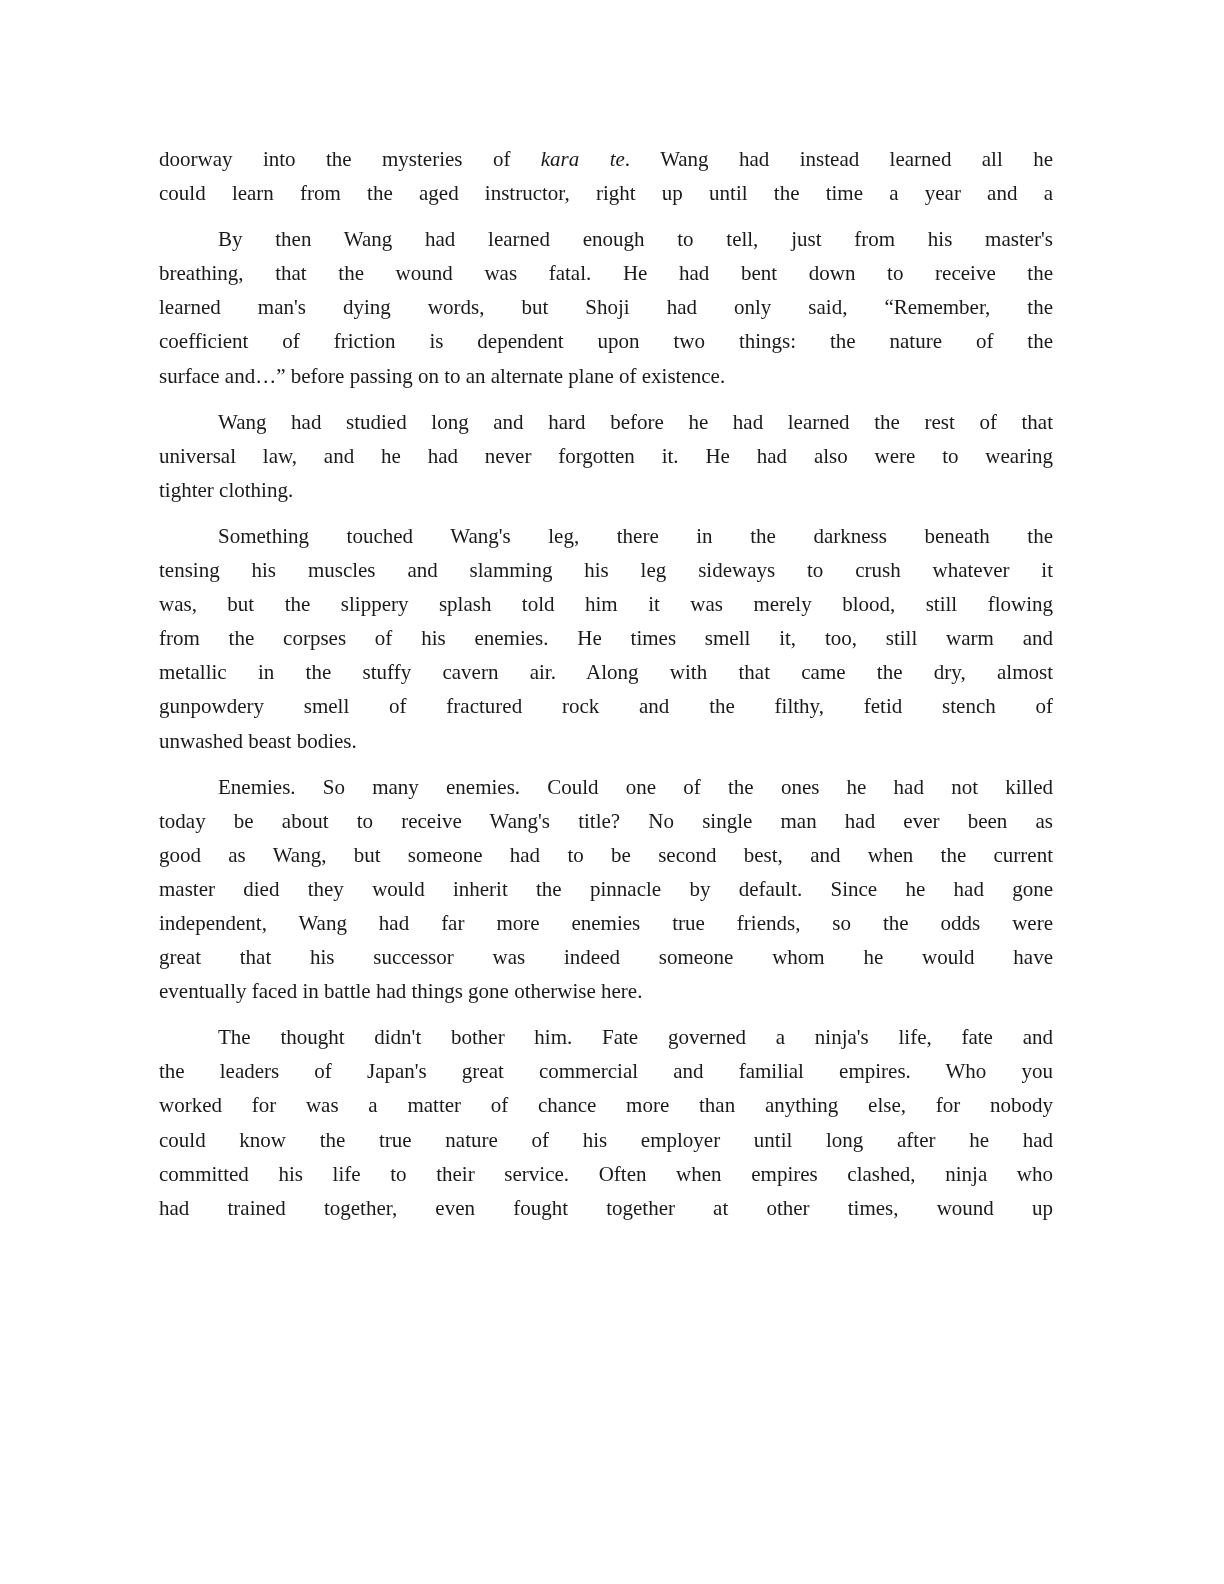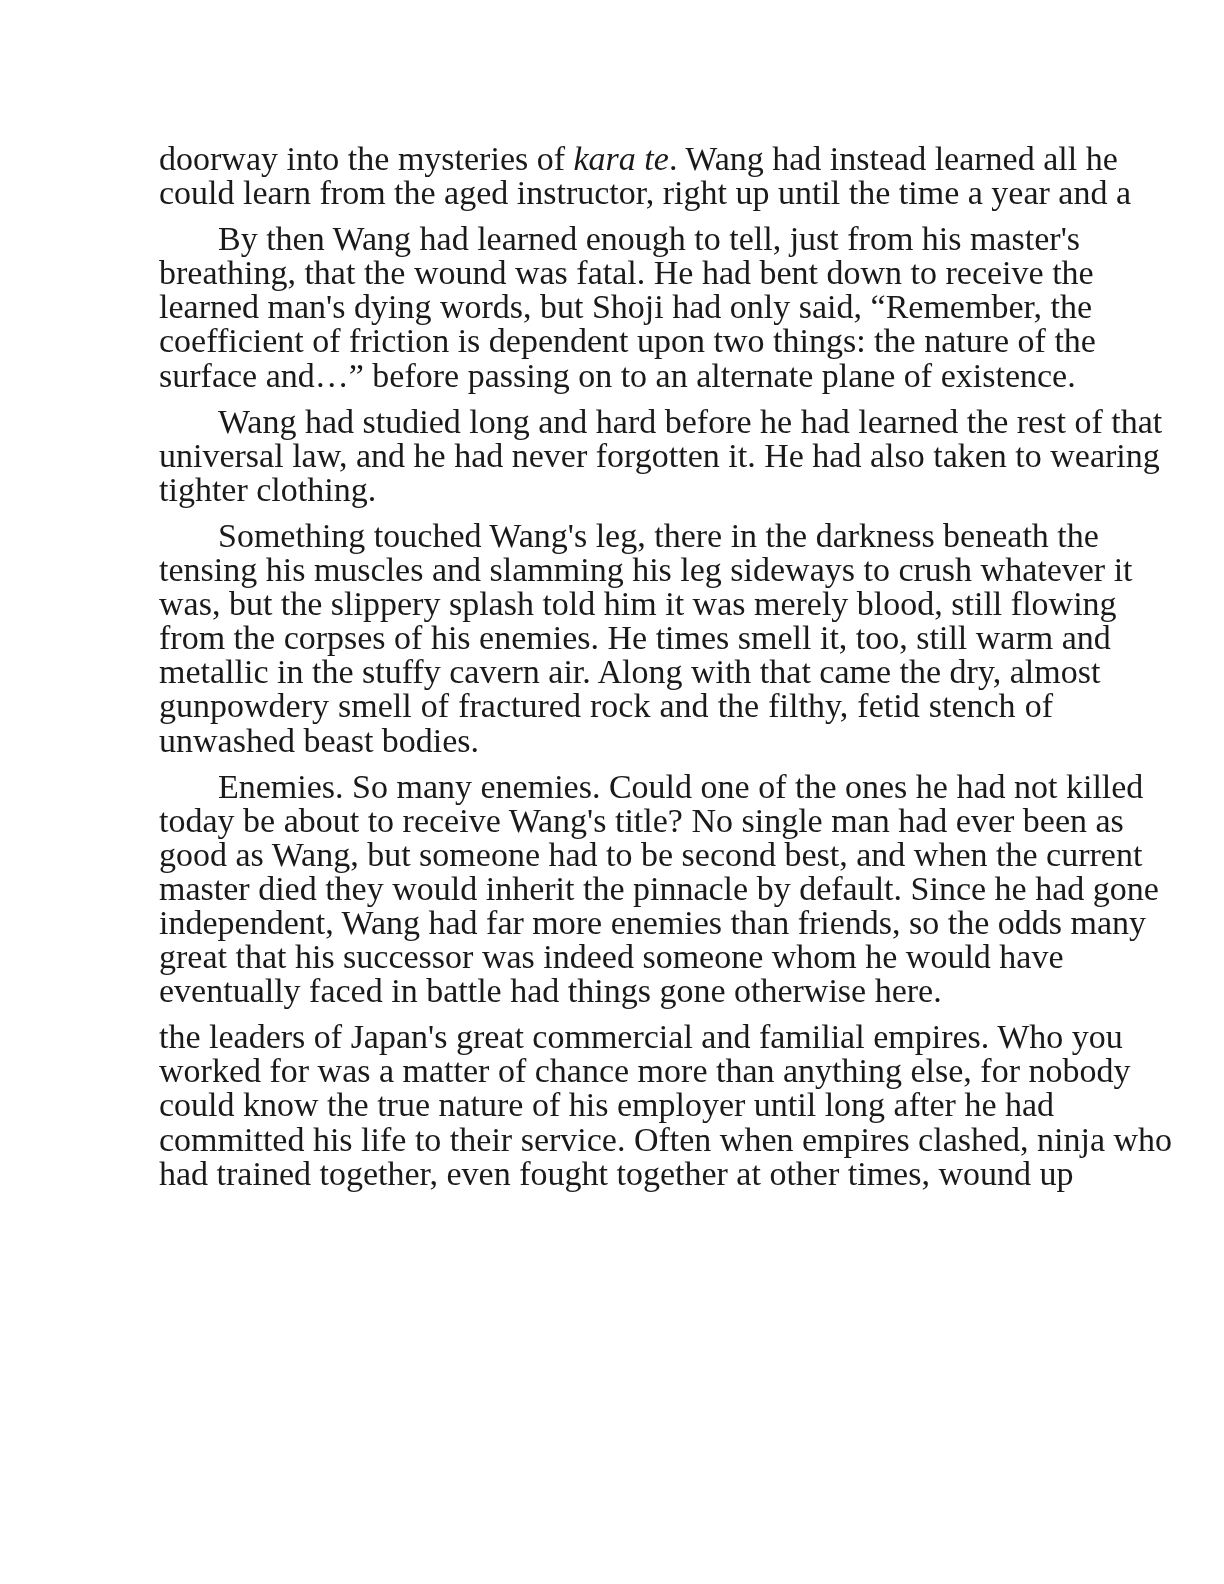--- a/index.html
+++ b/index.html
@@ -20,21 +20,21 @@
     width: 1224px;
     height: 1584px;
     background: #ffffff;
   }
   .text-block {
     position: absolute;
     left: 159px;
     top: 142px;
     width: 894px;
     font-family: "Liberation Serif", "DejaVu Serif", serif;
-    font-size: 34px;
+    font-size: 21px;
     color: #1a1a1a;
   }
   .para {
     margin: 0 0 12px 0;
   }
   .line {
     display: block;
     height: 34.1px;
     line-height: 34.1px;
     white-space: nowrap;
@@ -65,42 +65,43 @@
       </div>
       <div class="para">
         <span class="line indent"><span>By then Wang had learned enough to tell, just from his master's</span></span>
         <span class="line"><span>breathing, that the wound was fatal. He had bent down to receive the</span></span>
         <span class="line"><span>learned man's dying words, but Shoji had only said, “Remember, the</span></span>
         <span class="line"><span>coefficient of friction is dependent upon two things: the nature of the</span></span>
         <span class="line last"><span>surface and…” before passing on to an alternate plane of existence.</span></span>
       </div>
       <div class="para">
         <span class="line indent"><span>Wang had studied long and hard before he had learned the rest of that</span></span>
-        <span class="line"><span>universal law, and he had never forgotten it. He had also taken to wearing</span></span>
+        <span class="line"><span>universal law, and he had never forgotten it. He had also were to wearing</span></span>
         <span class="line last"><span>tighter clothing.</span></span>
       </div>
       <div class="para">
         <span class="line indent"><span>Something touched Wang's leg, there in the darkness beneath the</span></span>
         <span class="line"><span>tensing his muscles and slamming his leg sideways to crush whatever it</span></span>
         <span class="line"><span>was, but the slippery splash told him it was merely blood, still flowing</span></span>
         <span class="line"><span>from the corpses of his enemies. He times smell it, too, still warm and</span></span>
         <span class="line"><span>metallic in the stuffy cavern air. Along with that came the dry, almost</span></span>
         <span class="line"><span>gunpowdery smell of fractured rock and the filthy, fetid stench of</span></span>
         <span class="line last"><span>unwashed beast bodies.</span></span>
       </div>
       <div class="para">
         <span class="line indent"><span>Enemies. So many enemies. Could one of the ones he had not killed</span></span>
         <span class="line"><span>today be about to receive Wang's title? No single man had ever been as</span></span>
         <span class="line"><span>good as Wang, but someone had to be second best, and when the current</span></span>
         <span class="line"><span>master died they would inherit the pinnacle by default. Since he had gone</span></span>
-        <span class="line"><span>independent, Wang had far more enemies than friends, so the odds many</span></span>
+        <span class="line"><span>independent, Wang had far more enemies true friends, so the odds were</span></span>
         <span class="line"><span>great that his successor was indeed someone whom he would have</span></span>
         <span class="line last"><span>eventually faced in battle had things gone otherwise here.</span></span>
       </div>
       <div class="para">
+        <span class="line indent"><span>The thought didn't bother him. Fate governed a ninja's life, fate and</span></span>
         <span class="line"><span>the leaders of Japan's great commercial and familial empires. Who you</span></span>
         <span class="line"><span>worked for was a matter of chance more than anything else, for nobody</span></span>
         <span class="line"><span>could know the true nature of his employer until long after he had</span></span>
         <span class="line"><span>committed his life to their service. Often when empires clashed, ninja who</span></span>
         <span class="line continued"><span>had trained together, even fought together at other times, wound up</span></span>
       </div>
     </div>
 </div>
 
 </body></html>

